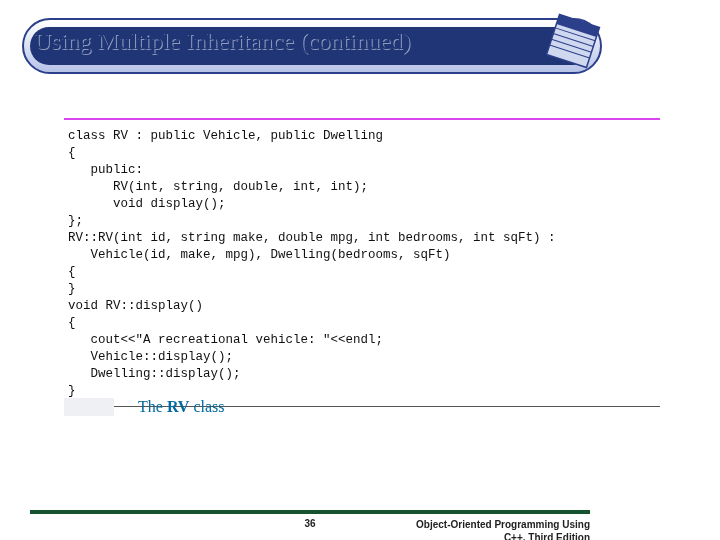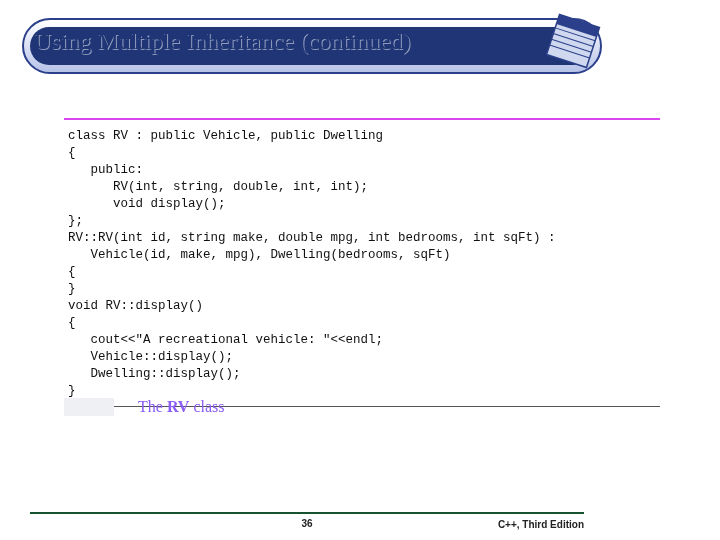--- a/index.html
+++ b/index.html
@@ -64,28 +64,28 @@
     display: flex; align-items: center;
     gap: 24px;
   }
   .caption-label-box {
     width: 50px; height: 18px;
     background: #eef0f4;
   }
   .caption-text {
     font-family: Georgia, 'Times New Roman', serif;
     font-size: 16px;
-    color: #8b5cf6;
+    color: #0369a1;
   }
   .caption-text .cls { font-weight: bold; }
 
   .footer {
     position: absolute;
-    left: 30px; right: 36px; bottom: 22px;
-    border-top: 2px solid #14532d;
+    left: 30px; right: 30px; bottom: 22px;
+    border-top: 4px solid #14532d;
     padding-top: 4px;
     display: flex;
     justify-content: center;
   }
   .page-num {
     font-family: Verdana, Arial, sans-serif;
     font-weight: bold;
     font-size: 10px;
     color: #222;
     position: absolute;
@@ -145,17 +145,18 @@
   <div class="caption-row">
     <div class="caption-label-box"></div>
     <div class="caption-text">
       <span>The </span><span class="cls">RV</span><span> class</span>
     </div>
   </div>
 
   <div class="footer">
     <div class="page-num">36</div>
     <div class="footer-right">
+      <div>Object-Oriented Programming Using</div>
       <div>C++, Third Edition</div>
     </div>
   </div>
 
 </div>
 
 </body></html>

